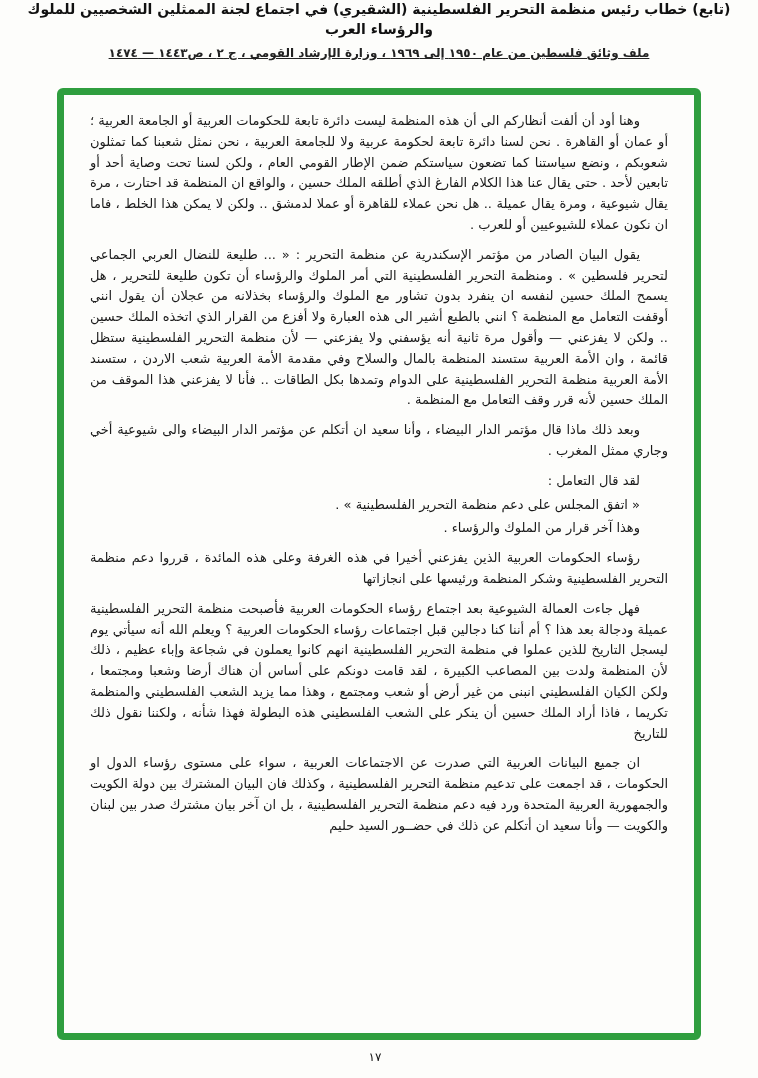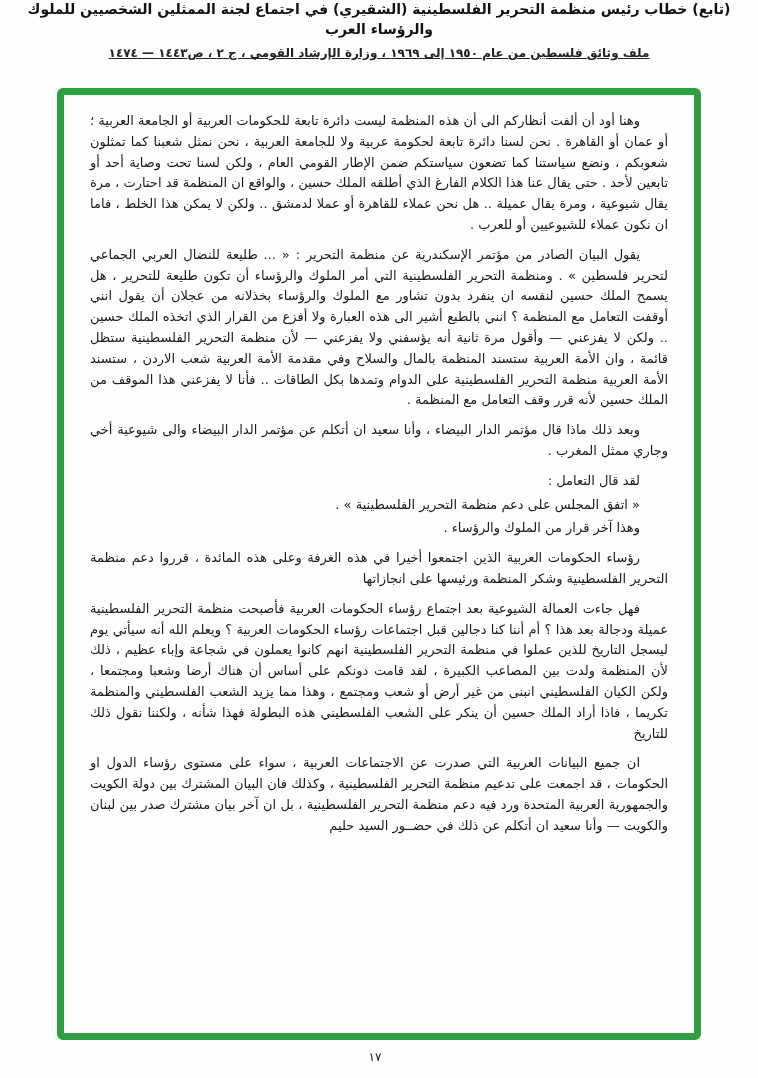--- a/index.html
+++ b/index.html
@@ -84,21 +84,21 @@
   </div>
 
   <div class="frame" style="border-color: rgb(47, 158, 63);">
     <div class="content">
       <p>وهنا أود أن ألفت أنظاركم الى أن هذه المنظمة ليست دائرة تابعة للحكومات العربية أو الجامعة العربية ؛ أو عمان أو القاهرة . نحن لسنا دائرة تابعة لحكومة عربية ولا للجامعة العربية ، نحن نمثل شعبنا كما تمثلون شعوبكم ، ونضع سياستنا كما تضعون سياستكم ضمن الإطار القومي العام ، ولكن لسنا تحت وصاية أحد أو تابعين لأحد . حتى يقال عنا هذا الكلام الفارغ الذي أطلقه الملك حسين ، والواقع ان المنظمة قد احتارت ، مرة يقال شيوعية ، ومرة يقال عميلة .. هل نحن عملاء للقاهرة أو عملا لدمشق .. ولكن لا يمكن هذا الخلط ، فاما ان نكون عملاء للشيوعيين أو للعرب .</p>
       <p>يقول البيان الصادر من مؤتمر الإسكندرية عن منظمة التحرير : « ... طليعة للنضال العربي الجماعي لتحرير فلسطين » . ومنظمة التحرير الفلسطينية التي أمر الملوك والرؤساء أن تكون طليعة للتحرير ، هل يسمح الملك حسين لنفسه ان ينفرد بدون تشاور مع الملوك والرؤساء بخذلانه من عجلان أن يقول انني أوقفت التعامل مع المنظمة ؟ انني بالطبع أشير الى هذه العبارة ولا أفزع من القرار الذي اتخذه الملك حسين .. ولكن لا يفزعني — وأقول مرة ثانية أنه يؤسفني ولا يفزعني — لأن منظمة التحرير الفلسطينية ستظل قائمة ، وان الأمة العربية ستسند المنظمة بالمال والسلاح وفي مقدمة الأمة العربية شعب الاردن ، ستسند الأمة العربية منظمة التحرير الفلسطينية على الدوام وتمدها بكل الطاقات .. فأنا لا يفزعني هذا الموقف من الملك حسين لأنه قرر وقف التعامل مع المنظمة .</p>
       <p>وبعد ذلك ماذا قال مؤتمر الدار البيضاء ، وأنا سعيد ان أتكلم عن مؤتمر الدار البيضاء والى شيوعية أخي وجاري ممثل المغرب .</p>
       <p class="tight">لقد قال التعامل :</p>
       <p class="tight">« اتفق المجلس على دعم منظمة التحرير الفلسطينية » .</p>
       <p>وهذا آخر قرار من الملوك والرؤساء .</p>
-      <p>رؤساء الحكومات العربية الذين اجتمعوا أخيرا في هذه الغرفة وعلى هذه المائدة ، قرروا دعم منظمة التحرير الفلسطينية وشكر المنظمة ورئيسها على انجازاتها</p>
+      <p>رؤساء الحكومات العربية الذين يفزعني أخيرا في هذه الغرفة وعلى هذه المائدة ، قرروا دعم منظمة التحرير الفلسطينية وشكر المنظمة ورئيسها على انجازاتها</p>
       <p>فهل جاءت العمالة الشيوعية بعد اجتماع رؤساء الحكومات العربية فأصبحت منظمة التحرير الفلسطينية عميلة ودجالة بعد هذا ؟ أم أننا كنا دجالين قبل اجتماعات رؤساء الحكومات العربية ؟ ويعلم الله أنه سيأتي يوم ليسجل التاريخ للذين عملوا في منظمة التحرير الفلسطينية انهم كانوا يعملون في شجاعة وإباء عظيم ، ذلك لأن المنظمة ولدت بين المصاعب الكبيرة ، لقد قامت دونكم على أساس أن هناك أرضا وشعبا ومجتمعا ، ولكن الكيان الفلسطيني انبنى من غير أرض أو شعب ومجتمع ، وهذا مما يزيد الشعب الفلسطيني والمنظمة تكريما ، فاذا أراد الملك حسين أن ينكر على الشعب الفلسطيني هذه البطولة فهذا شأنه ، ولكننا نقول ذلك للتاريخ</p>
       <p>ان جميع البيانات العربية التي صدرت عن الاجتماعات العربية ، سواء على مستوى رؤساء الدول او الحكومات ، قد اجمعت على تدعيم منظمة التحرير الفلسطينية ، وكذلك فان البيان المشترك بين دولة الكويت والجمهورية العربية المتحدة ورد فيه دعم منظمة التحرير الفلسطينية ، بل ان آخر بيان مشترك صدر بين لبنان والكويت — وأنا سعيد ان أتكلم عن ذلك في حضــور السيد حليم</p>
     </div>
   </div>
 
   <div class="pagenum">١٧</div>
 
 </div>
 
 </body></html>

